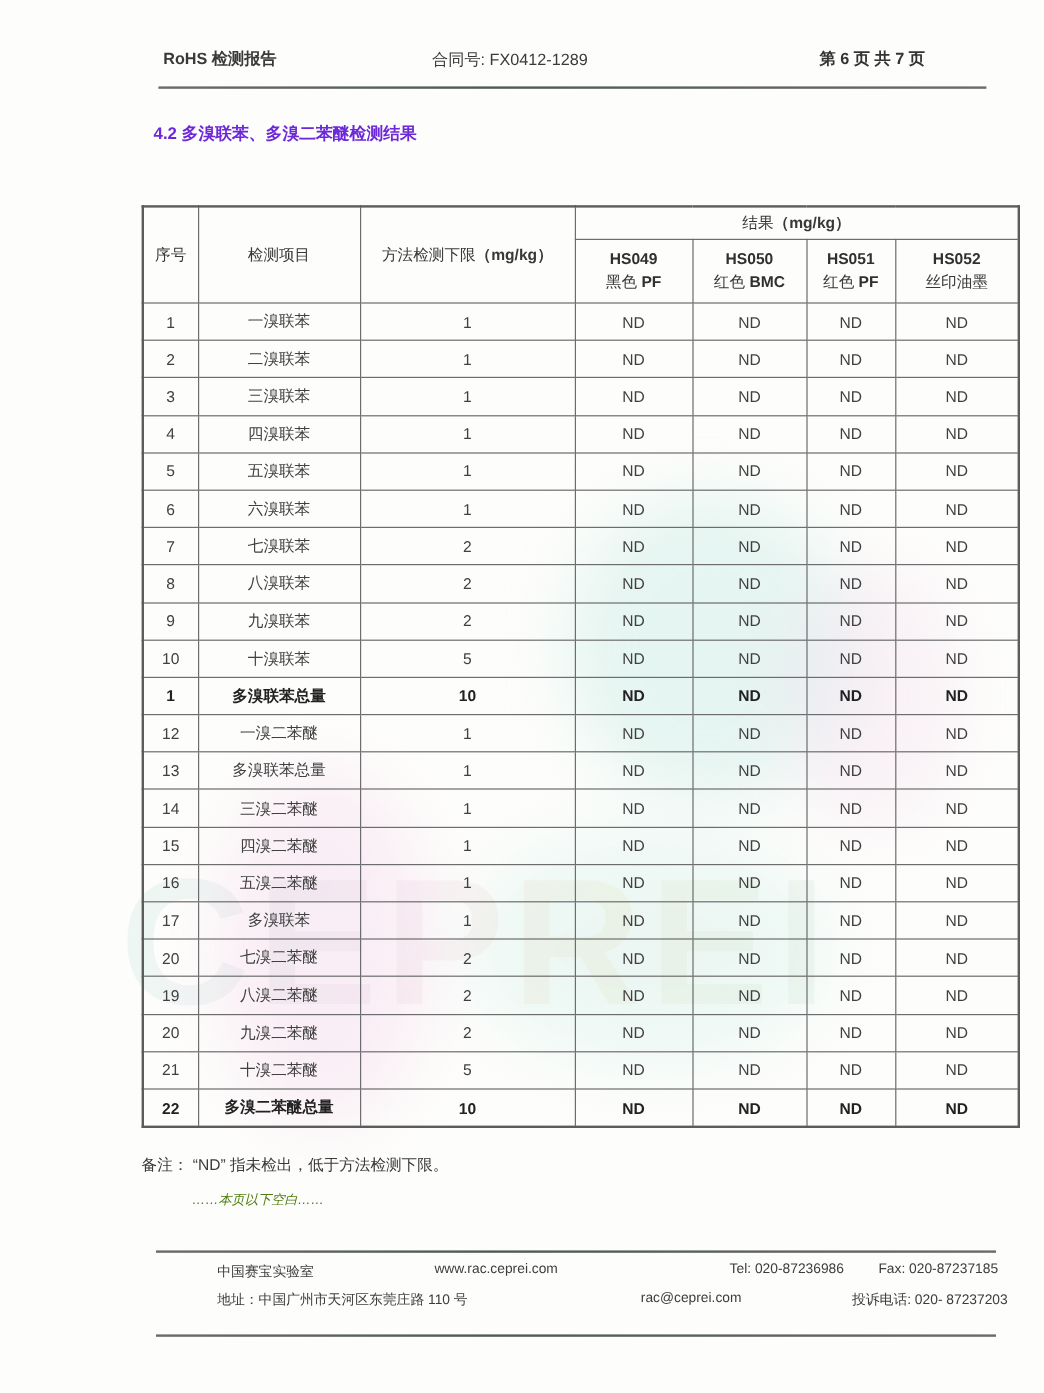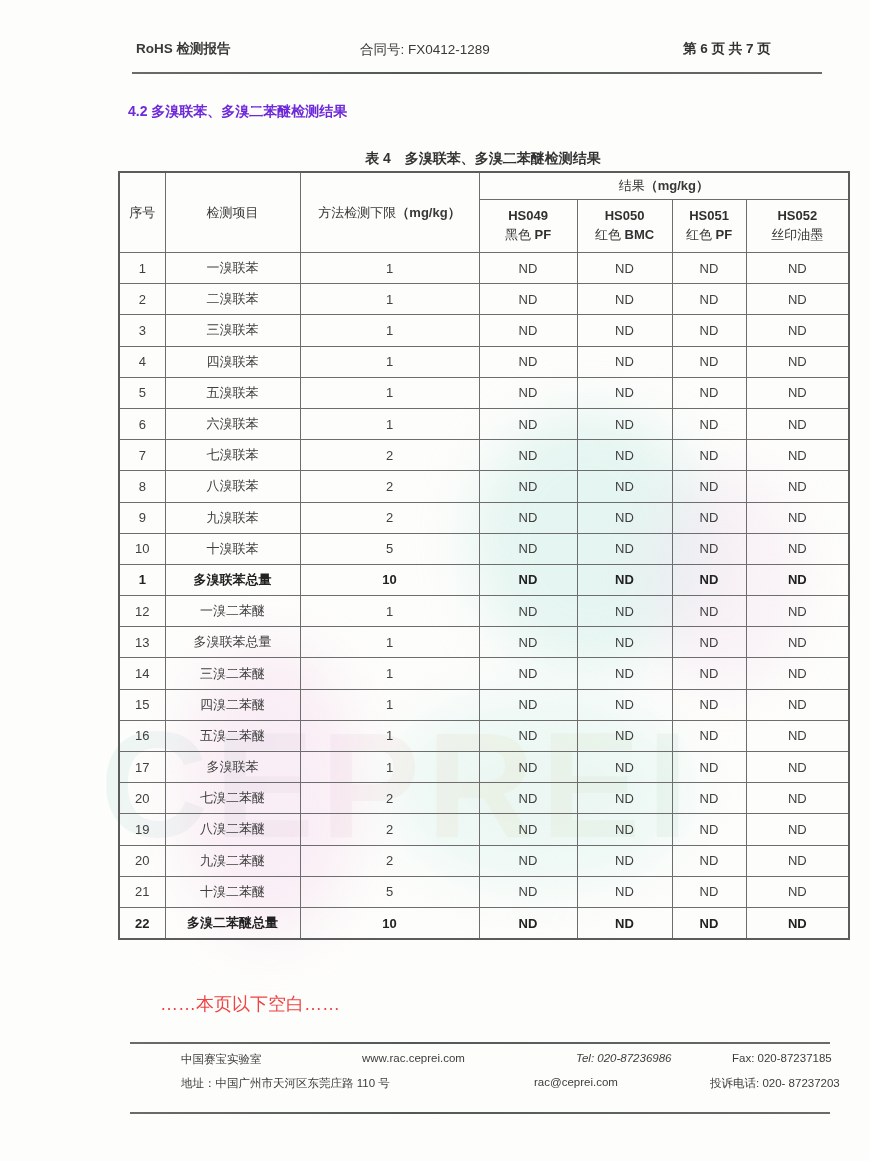--- a/index.html
+++ b/index.html
@@ -46,28 +46,28 @@
   table.results thead th { font-weight:normal; color:#383838; }
   tr.group-hdr th { height:26px; }
   th.sample-th { height:52px; line-height:1.45; }
   th.sample-th .code { font-weight:bold; color:#303030; }
   th.sample-th .desc b { font-weight:bold; color:#303030; }
   .unit-b { font-weight:bold; }
   table.results tbody td { height:30.2px; }
   tr.bold-row td { font-weight:bold; color:#222; }
   
   .remark     { position:absolute; left:118px; top:962px; font-size:13px; color:#3a3a3a; }
-  .blank-note { position:absolute; left:160px; top:992px; font-size:18px; color:#ef4444; }
+  .blank-note { position:absolute; left:160px; top:992px; font-size:11px; color:#4d7c0f;font-style:italic; }
   
   .rule.f-top { left:130px; top:1042px; width:700px; }
   .rule.f-bot { left:130px; top:1112px; width:700px; }
   .f-item { position:absolute; font-size:11.5px; color:#3c3c3c; white-space:nowrap;margin-left:44px; }
   .f-name    { left:137px; top:1052px; }
   .f-web     { left:318px; top:1052px; }
-  .f-tel     { left:532px; top:1052px;font-style:italic; }
+  .f-tel     { left:564px; top:1052px; }
   .f-fax     { left:688px; top:1052px; }
   .f-addr    { left:137px; top:1076px; }
   .f-email   { left:490px; top:1076px; }
   .f-compl   { left:666px; top:1076px; }
 </style>
 </head>
 <body>
 
 <div class="page">
 
@@ -78,21 +78,20 @@
     <div class="wm-blob b4"></div>
     <div class="wm-text">CEPREI</div>
   </div>
 
   <div class="hdr-left">RoHS 检测报告</div>
   <div class="hdr-center">合同号: FX0412-1289</div>
   <div class="hdr-right">第 6 页  共 7 页</div>
   <div class="rule hdr"></div>
 
   <div class="section-title">4.2 多溴联苯、多溴二苯醚检测结果</div>
-  <div class="table-caption">表 4　多溴联苯、多溴二苯醚检测结果</div>
 
   <table class="results">
     <colgroup>
       <col style="width:46px">
         <col style="width:135px">
         <col style="width:179px">
       <col style="width:98px">
         <col style="width:95px">
         <col style="width:74px">
         <col style="width:103px">
@@ -318,20 +317,21 @@
           <td>多溴二苯醚总量</td>
           <td>10</td>
           <td>ND</td>
           <td>ND</td>
           <td>ND</td>
           <td>ND</td>
         </tr>
       </tbody>
   </table>
 
+  <div class="remark">备注： “ND” 指未检出，低于方法检测下限。</div>
   <div class="blank-note">……本页以下空白……</div>
 
   <div class="rule f-top"></div>
   <div class="f-item f-name">中国赛宝实验室</div>
   <div class="f-item f-web">www.rac.ceprei.com</div>
   <div class="f-item f-tel">Tel: 020-87236986</div>
   <div class="f-item f-fax">Fax: 020-87237185</div>
   <div class="f-item f-addr">地址：中国广州市天河区东莞庄路 110 号</div>
   <div class="f-item f-email">rac@ceprei.com</div>
   <div class="f-item f-compl">投诉电话: 020- 87237203</div>

